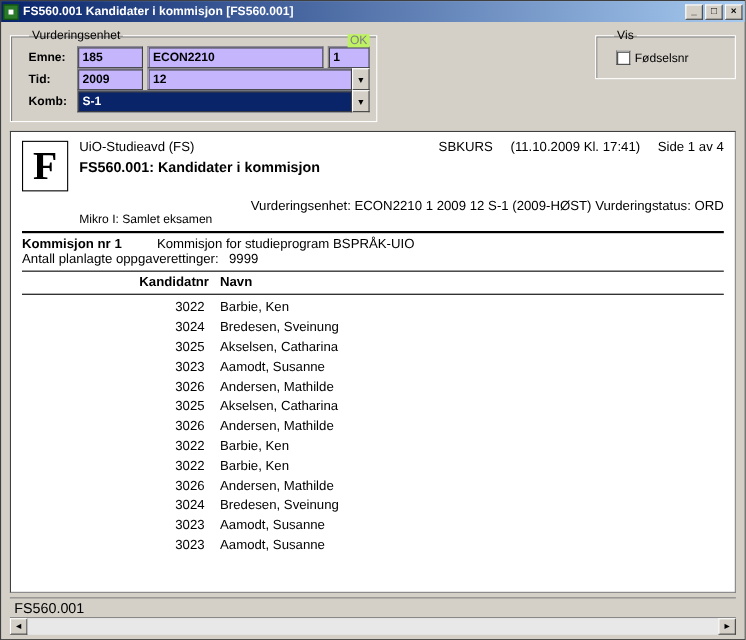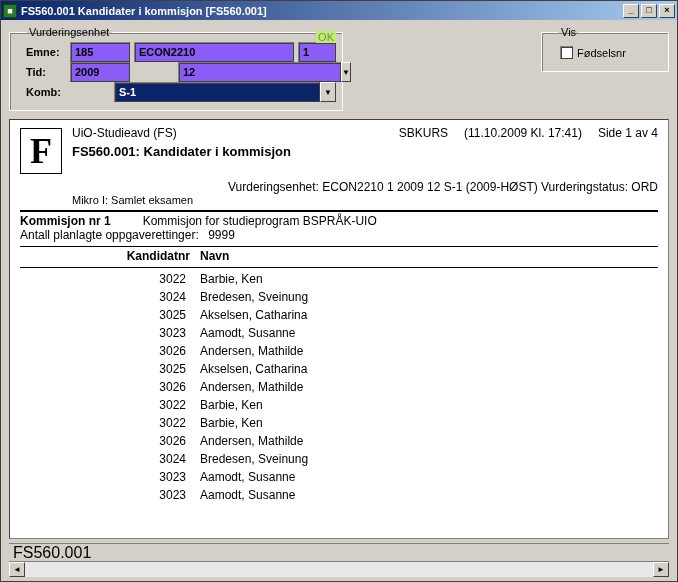--- a/index.html
+++ b/index.html
@@ -86,35 +86,35 @@
     padding: 0 3px;
   }
   .form-grid {
     display: grid;
     grid-template-columns: 40px 60px 160px 38px;
     gap: 0 4px;
     align-items: center;
   }
   .lbl { font-weight: bold; }
   .txt {
-    background: #8b5cf6;
+    background: #c4b5fd;
     border: 1px solid #404040;
     border-top: 1px solid #808080;
     border-left: 1px solid #808080;
     box-shadow: inset 1px 1px #404040;
     height: 20px;
     padding: 2px 4px;
     font: inherit;
     font-weight: bold;
   }
   .combo-wrap {
     position: relative;
     display: flex;
   }
-  .combo-wrap .txt { flex: 1; margin-left: 44px; }
+  .combo-wrap .txt { flex: 1; }
   .combo-btn {
     width: 16px;
     background: #d4d0c8;
     border-top: 1px solid #fff;
     border-left: 1px solid #fff;
     border-right: 1px solid #404040;
     border-bottom: 1px solid #404040;
     display: flex;
     align-items: center;
     justify-content: center;
@@ -199,21 +199,21 @@
   .col-nv { flex: 1; }
   .tbl-row { display: flex; font-size: 12px; line-height: 18px; }
   .statusbar {
     height: 18px;
     border-top: 1px solid #808080;
     background: #d4d0c8;
     margin: 4px 8px 0 8px;
     display: flex;
     align-items: center;
     padding: 0 4px;
-    font-size: 16px;
+    font-size: 13px;
   }
   .hscroll {
     height: 16px;
     margin: 0 8px 4px 8px;
     background: #dcdcdc;
     border-top: 1px solid #808080;
     display: flex;
   }
   .sbtn {
     width: 16px;

